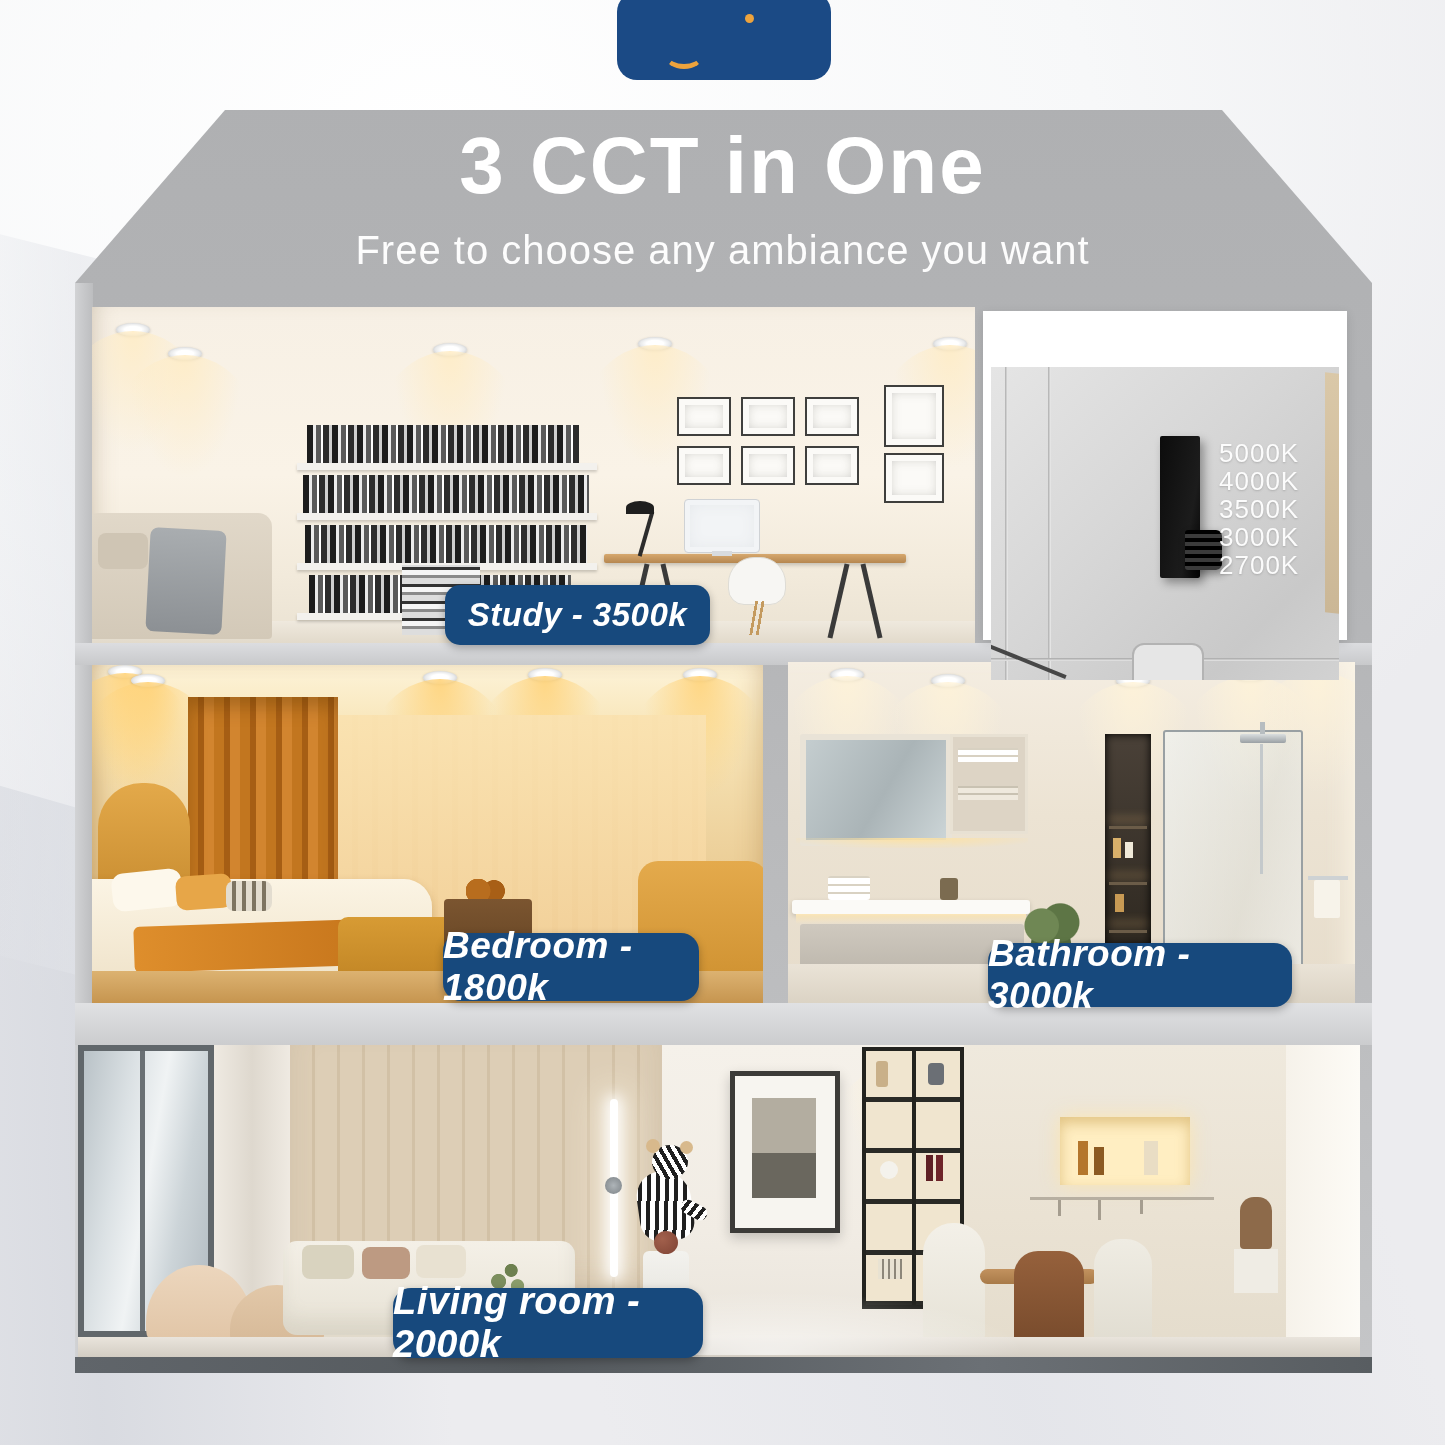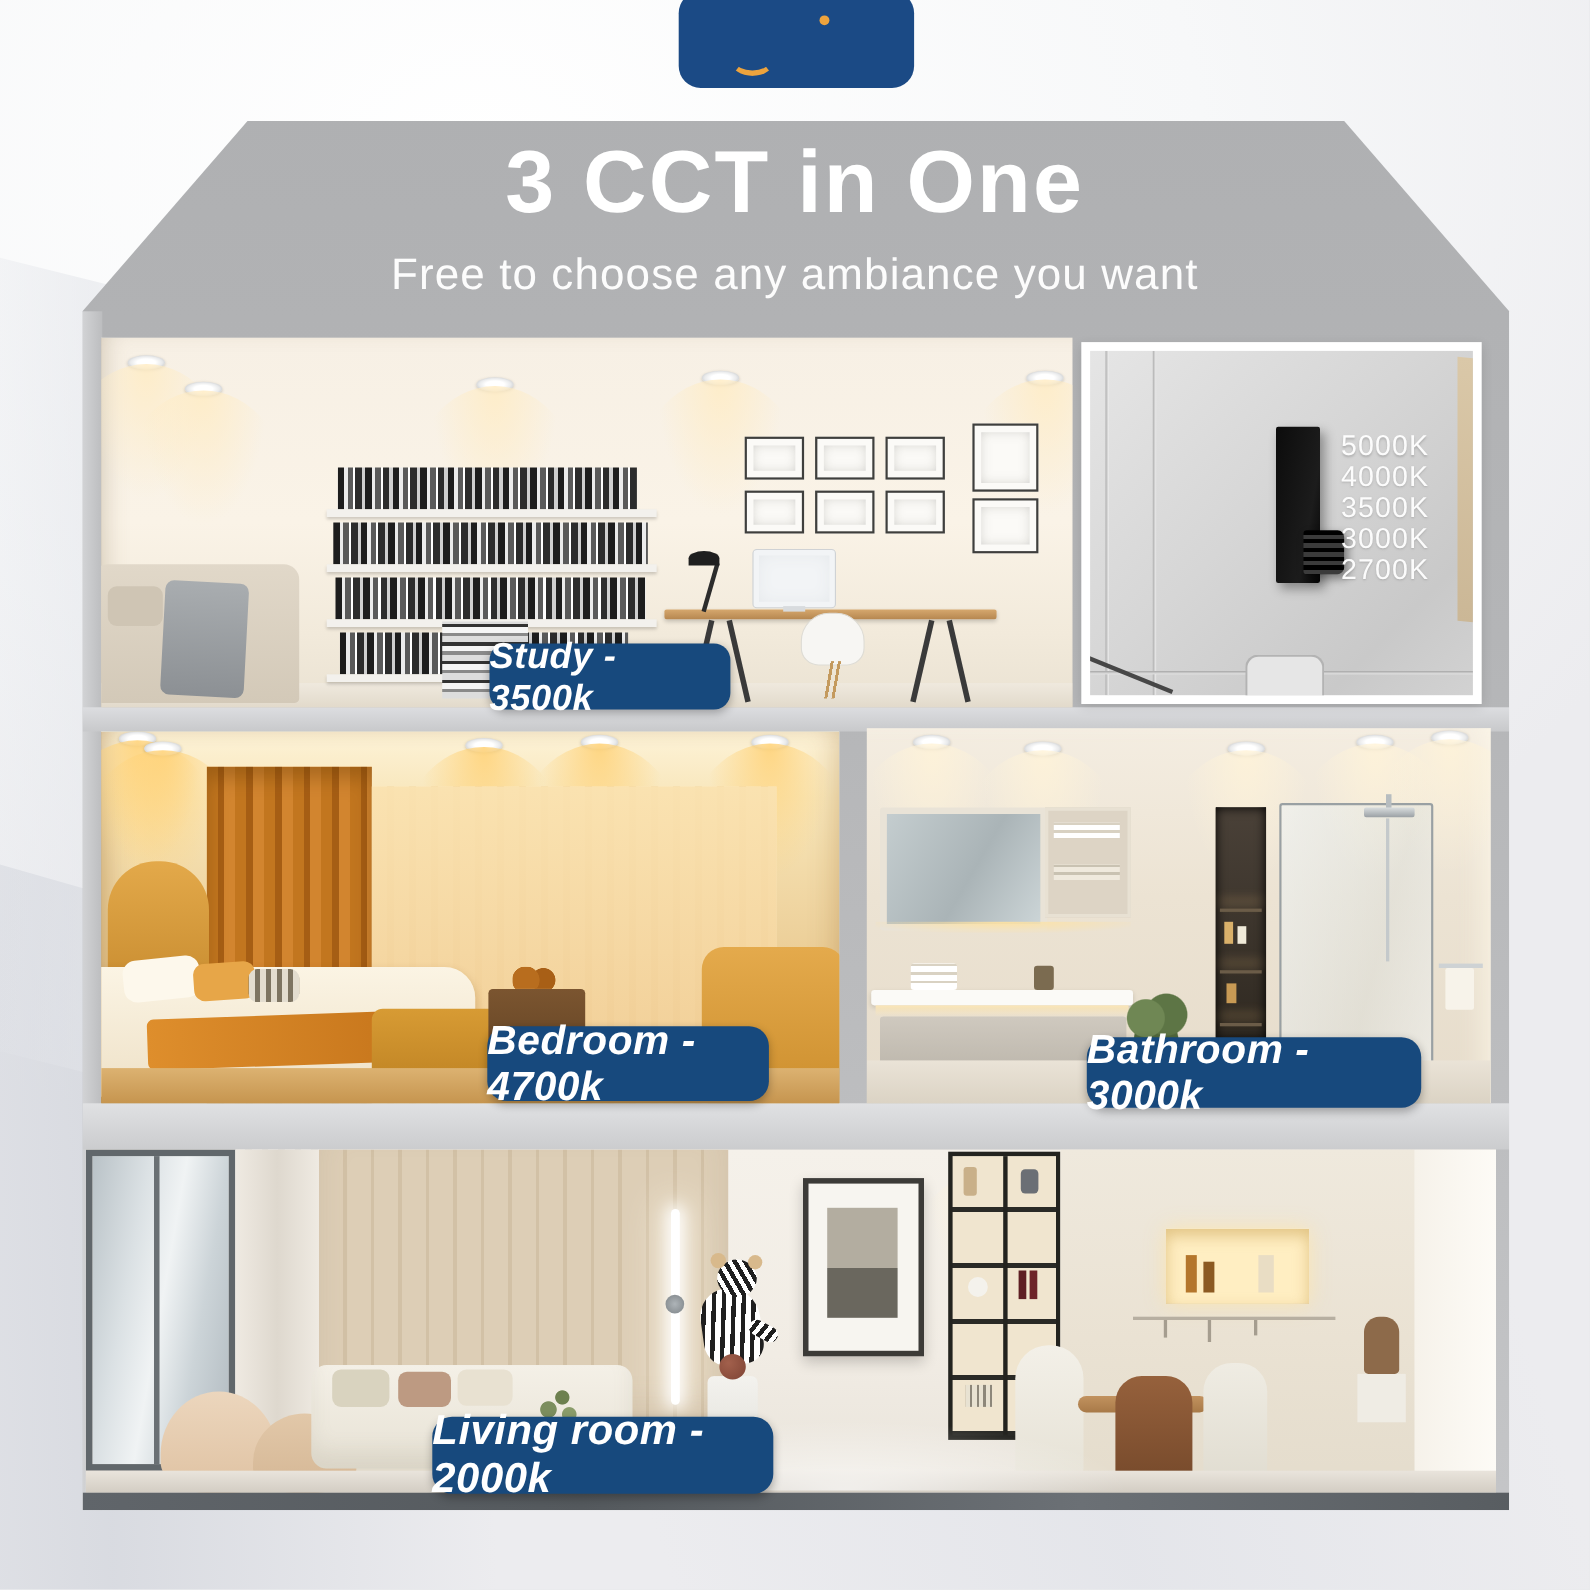--- a/index.html
+++ b/index.html
@@ -73,21 +73,21 @@
   .st-lamp-head{left:534px;top:194px;width:28px;height:13px;background:#1f1f1f;border-radius:50% 50% 0 0;}
   .trestle{position:absolute;top:256px;width:54px;height:74px;}
   .trestle .l{position:absolute;top:0;width:5px;height:76px;background:#3a3a3a;}
   .trestle .l1{left:8px;transform:rotate(13deg);} .trestle .l2{right:8px;transform:rotate(-13deg);}
   .st-chair-shell{left:636px;top:250px;width:56px;height:46px;background:#f7f6f3;border:1px solid #dedcd5;border-radius:26px 26px 16px 16px;}
   .st-chair-legs{left:644px;top:294px;width:40px;height:34px;background:linear-gradient(100deg,transparent 0 42%,#c49a5e 42% 48%,transparent 48% 56%,#c49a5e 56% 62%,transparent 62%);}
 
   
   .inset{position:absolute;left:983px;top:311px;width:364px;height:329px;background:#ffffff;box-sizing:border-box;padding:8px;box-shadow:0 3px 10px rgba(0,0,0,.12);}
   .inset-photo{position:relative;width:100%;height:100%;overflow:hidden;
-      background:linear-gradient(135deg,#e5e5e5 0%,#d6d6d6 45%,#c9c9c9 80%,#d2d2d2 100%);}
+      background:linear-gradient(135deg,#e5e5e5 0%,#d6d6d6 45%,#c9c9c9 80%,#d2d2d2 100%);margin-top:48px;}
   .seam-v{position:absolute;top:0;bottom:0;width:3px;background:linear-gradient(90deg,#adadad,#efefef);}
   .seam-h{position:absolute;left:0;right:0;height:3px;background:linear-gradient(180deg,#a6a6a6,#e8e8e8);}
   .wall-tan{position:absolute;right:0;top:6px;width:14px;height:240px;background:linear-gradient(180deg,#dac8a8,#cbb796);transform:skewY(6deg);}
   .clamp{position:absolute;left:141px;top:276px;width:68px;height:44px;background:#e6e6e6;border:2px solid #b3b3b3;border-bottom:none;border-radius:12px 12px 0 0;}
   .cable{position:absolute;left:-8px;top:292px;width:86px;height:4px;background:#474747;transform:rotate(22deg);}
   .sw-plate{position:absolute;left:169px;top:69px;width:40px;height:142px;background:linear-gradient(100deg,#0c0c0c,#1c1c1c 70%,#050505);box-shadow:4px 5px 10px rgba(0,0,0,.35);border-radius:2px;}
   .sw-knob{position:absolute;left:194px;top:163px;width:37px;height:40px;border-radius:3px 6px 6px 3px;
       background:repeating-linear-gradient(180deg,#000000 0 4px,#3b3b3b 4px 8px);box-shadow:3px 4px 8px rgba(0,0,0,.4);}
   .cct-labels{position:absolute;left:228px;top:72px;color:rgba(255,255,255,.95);font-size:26px;line-height:28px;letter-spacing:1px;text-shadow:0 1px 2px rgba(120,120,120,.4);}
 
@@ -205,21 +205,21 @@
   .kt-wall{left:1208px;top:0;width:74px;height:312px;background:linear-gradient(90deg,#f6f2ea,#fdfbf6);}
   .kt-bust{left:1162px;top:152px;width:32px;height:52px;background:#8d6a4a;border-radius:14px 14px 4px 4px;}
   .kt-bustbase{left:1156px;top:204px;width:44px;height:44px;background:#efece4;}
   .f3-floor{left:0;top:292px;width:1282px;height:20px;background:linear-gradient(180deg,#e9e4dc,#d3cdc3);}
   .f3-pool{left:430px;top:246px;width:520px;height:64px;background:radial-gradient(ellipse at 50% 100%,rgba(255,255,255,.65),transparent 70%);}
 
   
   .badge{position:absolute;background:#17497d;color:#ffffff;font-weight:bold;font-style:italic;
       display:flex;align-items:center;justify-content:center;border-radius:18px;letter-spacing:.5px;
       box-shadow:0 3px 8px rgba(0,0,0,.28);}
-  .bdg-study{left:445px;top:585px;width:219px;height:60px;font-size:33px;border-radius:15px;}
+  .bdg-study{left:445px;top:585px;width:265px;height:60px;font-size:33px;border-radius:15px;}
   .bdg-bedroom{left:443px;top:933px;width:256px;height:68px;font-size:37px;}
   .bdg-bathroom{left:988px;top:943px;width:304px;height:64px;font-size:37px;}
   .bdg-living{left:393px;top:1288px;width:310px;height:70px;font-size:38px;}
   .bdg-kitchen{left:1037px;top:1293px;width:258px;height:65px;font-size:37px;}
 </style>
 </head>
 <body>
 
 <div class="stage">
 
@@ -422,21 +422,21 @@
           <div>3500K</div>
           <div>3000K</div>
           <div>2700K</div>
         </div>
       </div>
     </div>
 
     <div class="slab-dark"></div>
 
     <div class="badge bdg-study">Study - 3500k</div>
-    <div class="badge bdg-bedroom">Bedroom - 4700k</div>
+    <div class="badge bdg-bedroom">Bedroom - 1800k</div>
     <div class="badge bdg-bathroom">Bathroom - 3000k</div>
     <div class="badge bdg-living">Living room - 2000k</div>
   </div>
 
   <div class="logo">
     <span class="logo-arc"></span>
     <span class="logo-dot"></span>
   </div>
 
 </div>

